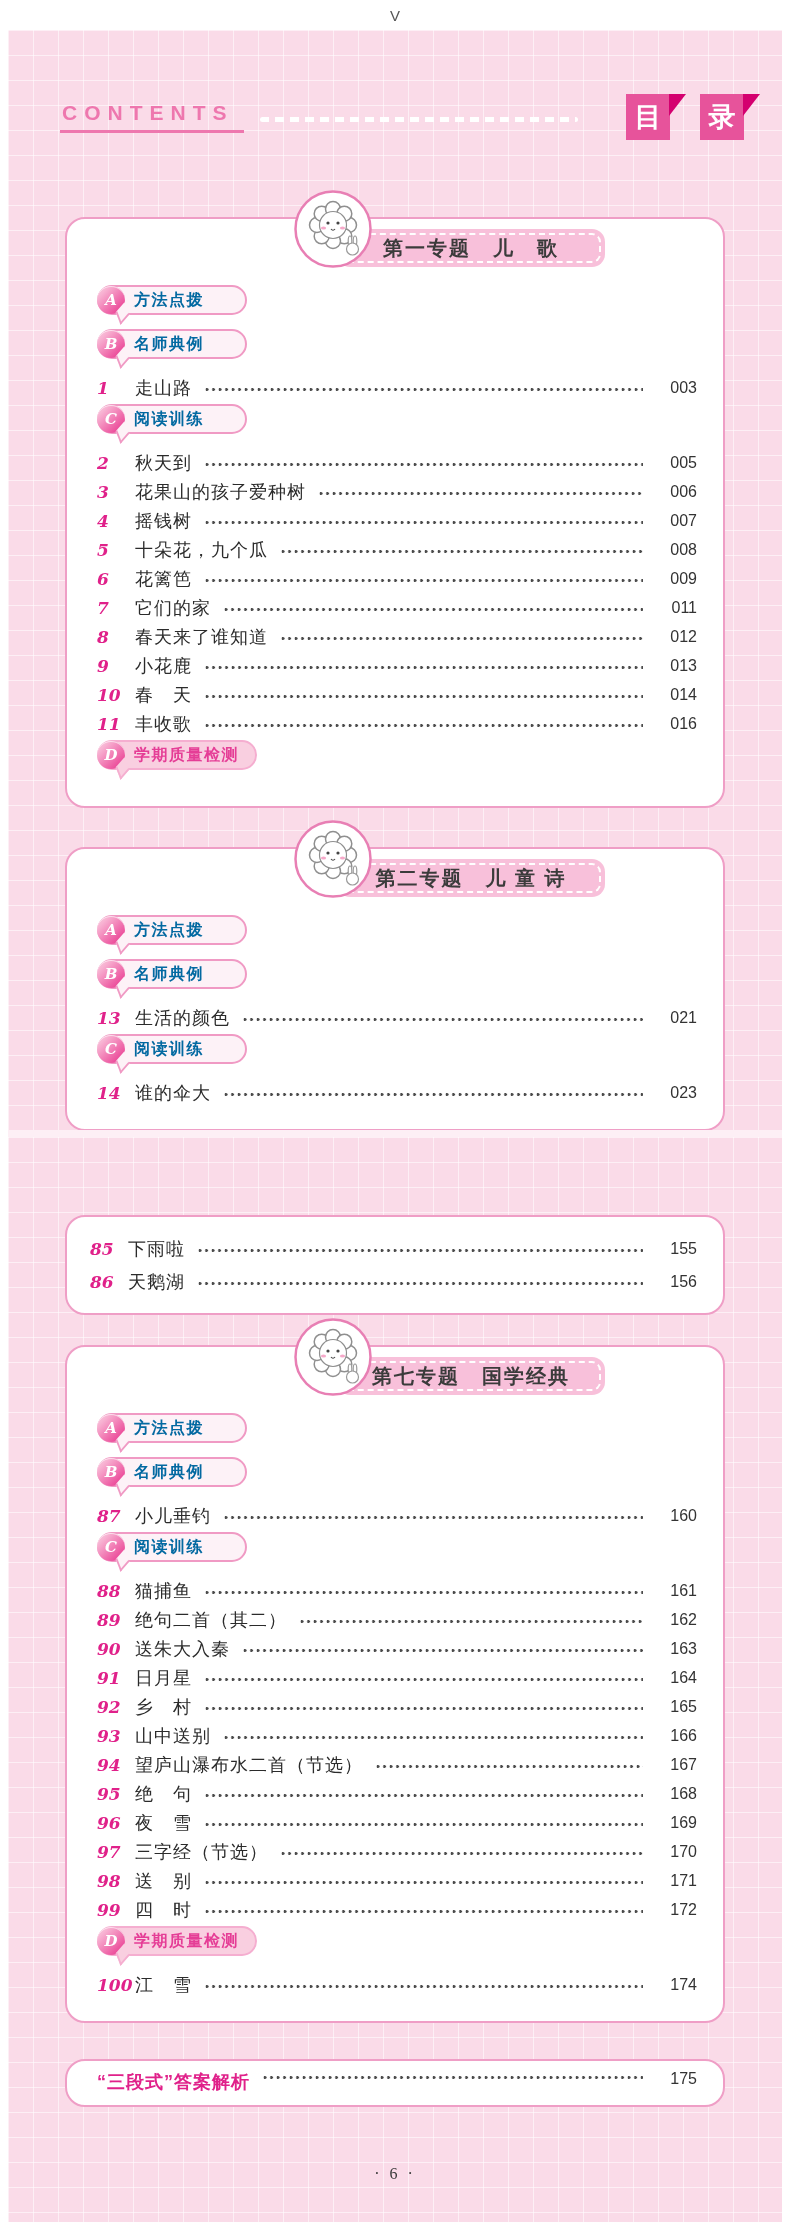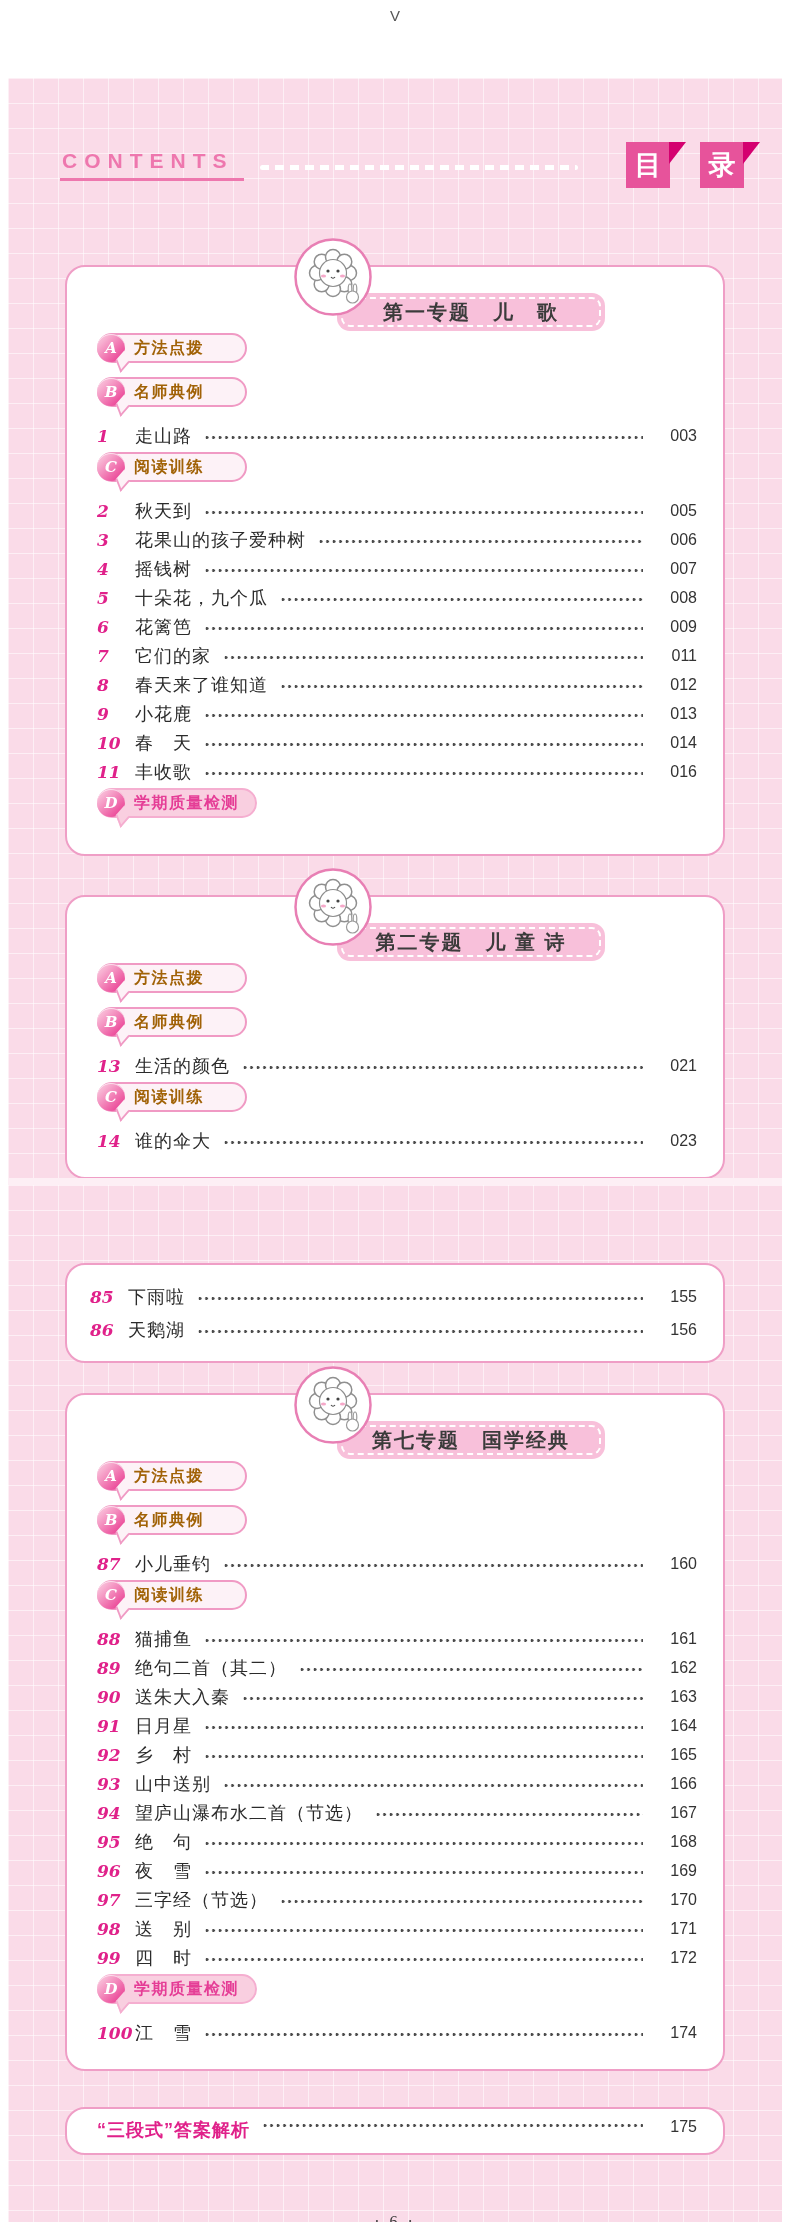--- a/index.html
+++ b/index.html
@@ -10,21 +10,21 @@
 
   .page{
     margin:0 8px;width:774px;box-sizing:border-box;
     background-color:#fadbe8;
     background-image:
       linear-gradient(rgba(255,255,255,.55) 1.5px, transparent 1.5px),
       linear-gradient(90deg, rgba(255,255,255,.55) 1.5px, transparent 1.5px);
     background-size:25px 25px;
     overflow:hidden;
   }
-  .page1{height:1100px;margin-top:48px;}
+  .page1{height:1100px;}
   .seam{height:7px;margin:0 8px;background:#fdeff5;}
   .page2{height:1085px;}
 
   
   .contents-header{display:flex;align-items:center;margin-top:63px;padding:0 38px 0 52px;height:48px;}
   .contents-word{
     font-weight:bold;font-size:21px;color:#ee77ae;letter-spacing:7px;
     border-bottom:3px solid #ee77ae;padding:0 10px 5px 2px;white-space:nowrap;
   }
   .dash-line{flex:1;height:5px;margin:4px 18px 0 16px;border-radius:3px;
@@ -34,21 +34,21 @@
     font-size:27px;font-weight:bold;display:flex;align-items:center;justify-content:center;
     margin-left:30px;flex:0 0 auto;font-family:"Liberation Sans",sans-serif;
   }
   .char-badge .fold{position:absolute;right:-16px;top:0;width:0;height:0;
     border-top:22px solid #d4006f;border-right:17px solid transparent;}
 
   
   .section-card{position:relative;margin:0 57px;background:#fff;
     border:2px solid #ef9ec6;border-radius:20px;}
   .card-head{position:absolute;top:-30px;left:0;right:0;height:108px;}
-  .banner{position:absolute;left:270px;top:56px;width:268px;height:38px;background:#f8c0da;border-radius:13px;}
+  .banner{position:absolute;left:270px;top:40px;width:268px;height:38px;background:#f8c0da;border-radius:13px;}
   .banner::after{content:"";position:absolute;inset:4px;border:2px dashed #ffffff;border-radius:9px;}
   .banner span{position:relative;display:block;text-align:center;line-height:38px;
     font-weight:bold;font-size:20px;color:#3b3b3b;letter-spacing:2px;z-index:1;}
   .lion{position:absolute;left:226px;top:0;width:80px;height:80px;z-index:2;}
 
   .card-body{padding:64px 26px 22px 30px;}
 
   .mini-card,.answer-card{margin:0 57px;background:#fff;border:2px solid #ef9ec6;border-radius:20px;}
   .mini-card{padding:15px 26px 15px 23px;}
   .answer-card{padding:9px 26px 9px 30px;}
@@ -58,21 +58,21 @@
   .tag-bubble{position:relative;display:inline-flex;align-items:center;height:30px;
     min-width:150px;border:2px solid #f09ac4;background:#fdf2f7;border-radius:15px;
     padding:0 16px 0 0;box-sizing:border-box;}
   .tag-bubble .tag-tail{position:absolute;left:17px;bottom:-7px;width:11px;height:11px;
     background:#fdf2f7;border-right:2px solid #f09ac4;border-bottom:2px solid #f09ac4;
     transform:rotate(55deg) skew(14deg,14deg);}
   .tag-letter{width:28px;height:28px;margin-left:-2px;border-radius:50%;flex:0 0 auto;
     background:linear-gradient(135deg,#f8b6d4 20%,#ec4f9c 80%);color:#fff;
     font:italic bold 15px "DejaVu Serif",serif;display:flex;align-items:center;justify-content:center;
     box-shadow:inset 0 1px 0 rgba(255,255,255,.6);}
-  .tag-label{margin-left:9px;font-weight:bold;font-size:16px;color:#a16207;letter-spacing:1.5px;}
+  .tag-label{margin-left:9px;font-weight:bold;font-size:16px;color:#0369a1;letter-spacing:1.5px;}
   .tag-d .tag-bubble,.tag-d{}
   .tag-bubble.tag-d{background:#f9cfe0;border-color:#f5aed0;}
   .tag-bubble.tag-d .tag-tail{background:#f9cfe0;border-color:#f5aed0;}
   .tag-bubble.tag-d .tag-label{color:#e53d96;}
 
   
   .item-row{display:flex;align-items:center;height:29px;}
   .mini-card .item-row{height:33px;}
   .item-num{width:38px;flex:0 0 auto;font:italic bold 17px "DejaVu Serif",serif;color:#e0218a;}
   .item-title{font-family:"Liberation Serif",serif;font-size:18px;color:#2b2b2b;

